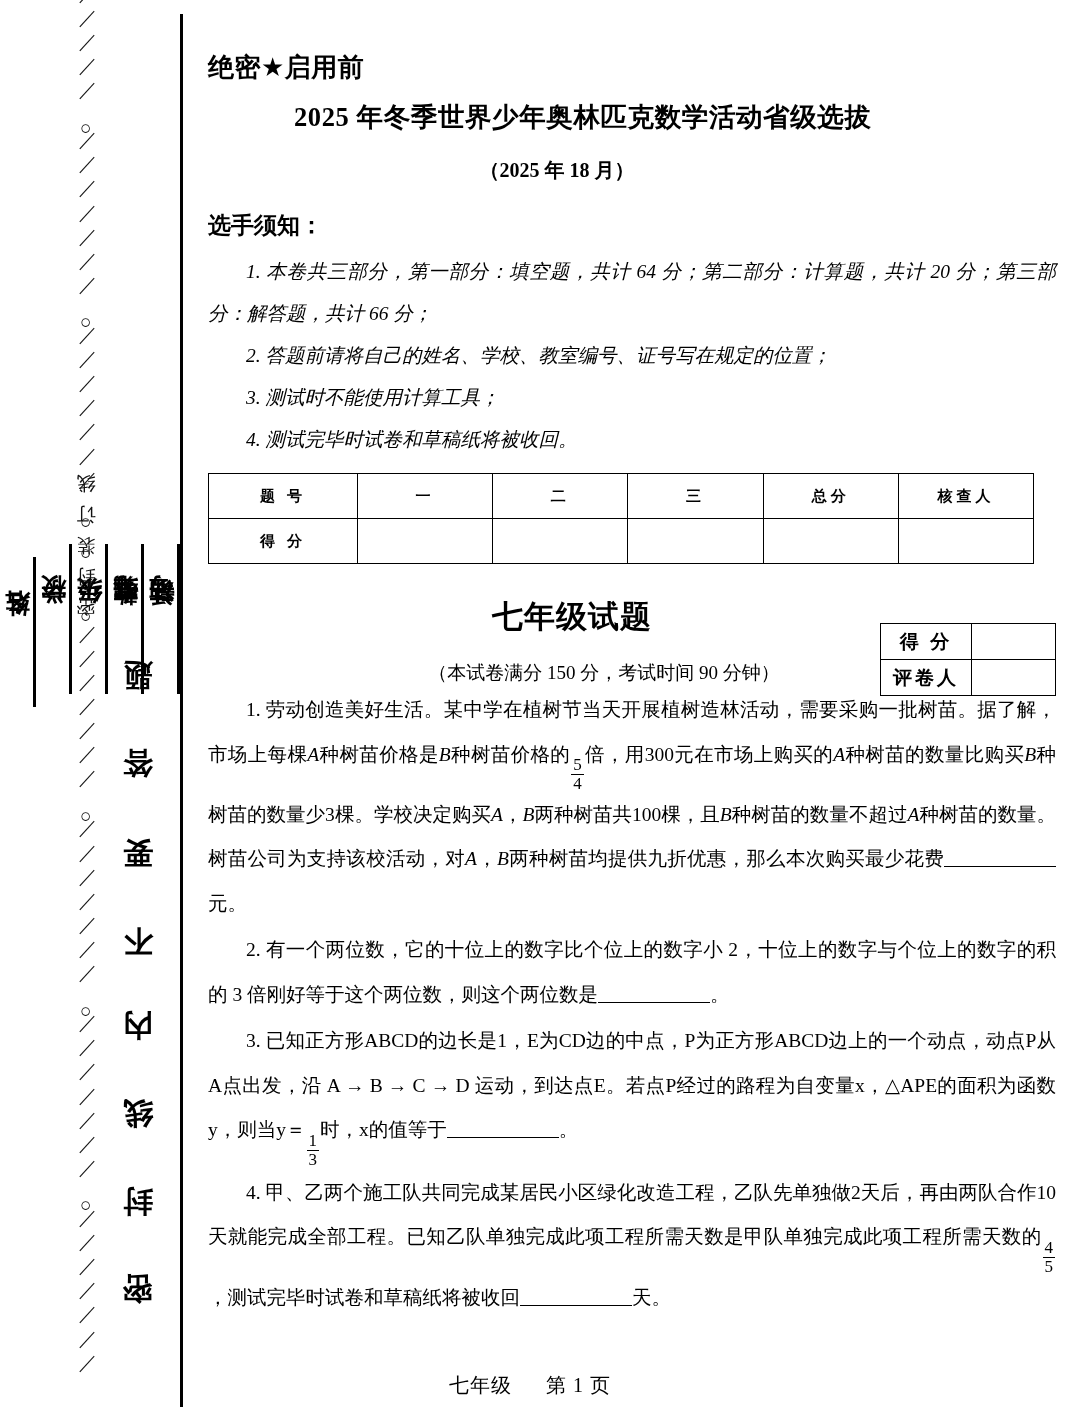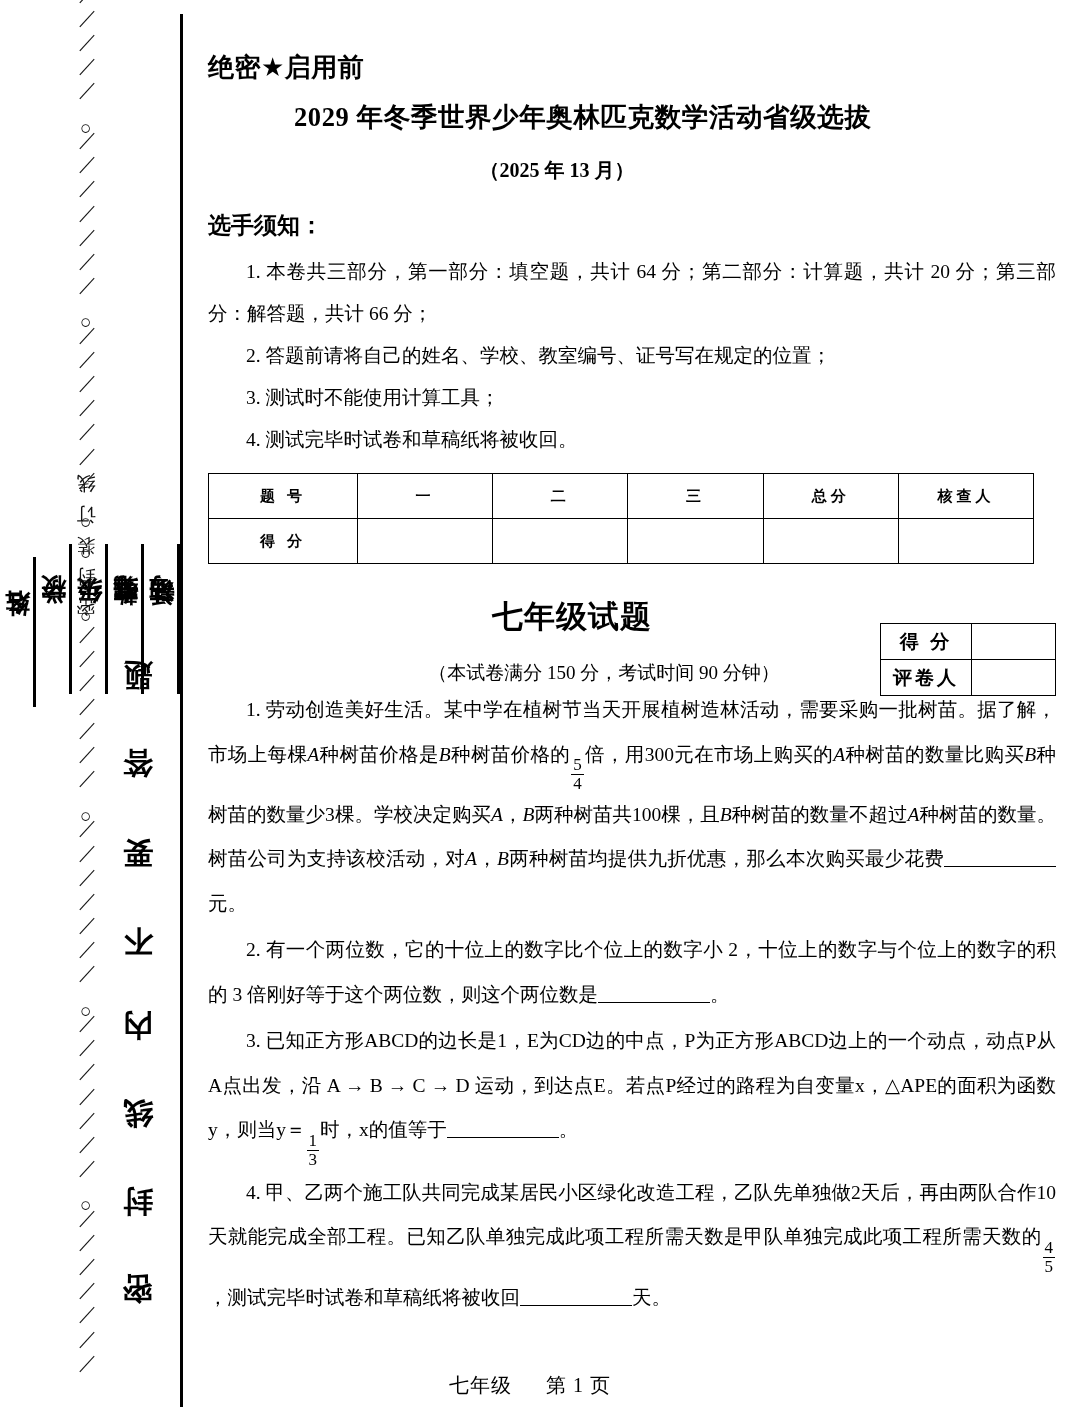--- a/index.html
+++ b/index.html
@@ -126,21 +126,21 @@
     font-family: "Liberation Sans", "DejaVu Sans", sans-serif;
     font-weight: bold;
     font-size: 23px;
   }
   .notice-body {
     margin-top: 10px;
     font-size: 19.5px;
     line-height: 42px;
     text-align: justify;
   }
-  .notice-body p { margin: 0; }
+  .notice-body p { margin: 0; font-style: italic; }
   .indent { text-indent: 38px; }
 
   
   #score-table {
     margin-top: 12px;
     width: 826px;
     border-collapse: collapse;
     table-layout: fixed;
   }
   #score-table td {
@@ -274,22 +274,22 @@
   </div>
 
   <div id="seal-line">／／／／／／／○／／／／／／／○／／／／／／／○／／／／／／／密○封○装○订○线／／／／／／／○／／／／／／／○／／／／／／／○／／／／／／／</div>
 
   <div id="seal-words">密封线内不要答题</div>
 </div>
 
 <div id="content">
 
   <div class="secret-line">绝密★启用前</div>
-  <div class="main-title">2029 年冬季世界少年奥林匹克数学活动省级选拔</div>
-  <div class="sub-title">（2025 年 13 月）</div>
+  <div class="main-title">2025 年冬季世界少年奥林匹克数学活动省级选拔</div>
+  <div class="sub-title">（2025 年 18 月）</div>
 
   <div class="notice-head">选手须知：</div>
   <div class="notice-body">
     <p class="indent">1. 本卷共三部分，第一部分：填空题，共计 64 分；第二部分：计算题，共计 20 分；第三部分：解答题，共计 66 分；</p>
     <p class="indent">2. 答题前请将自己的姓名、学校、教室编号、证号写在规定的位置；</p>
     <p class="indent">3. 测试时不能使用计算工具；</p>
     <p class="indent">4. 测试完毕时试卷和草稿纸将被收回。</p>
   </div>
 
   <table id="score-table">

